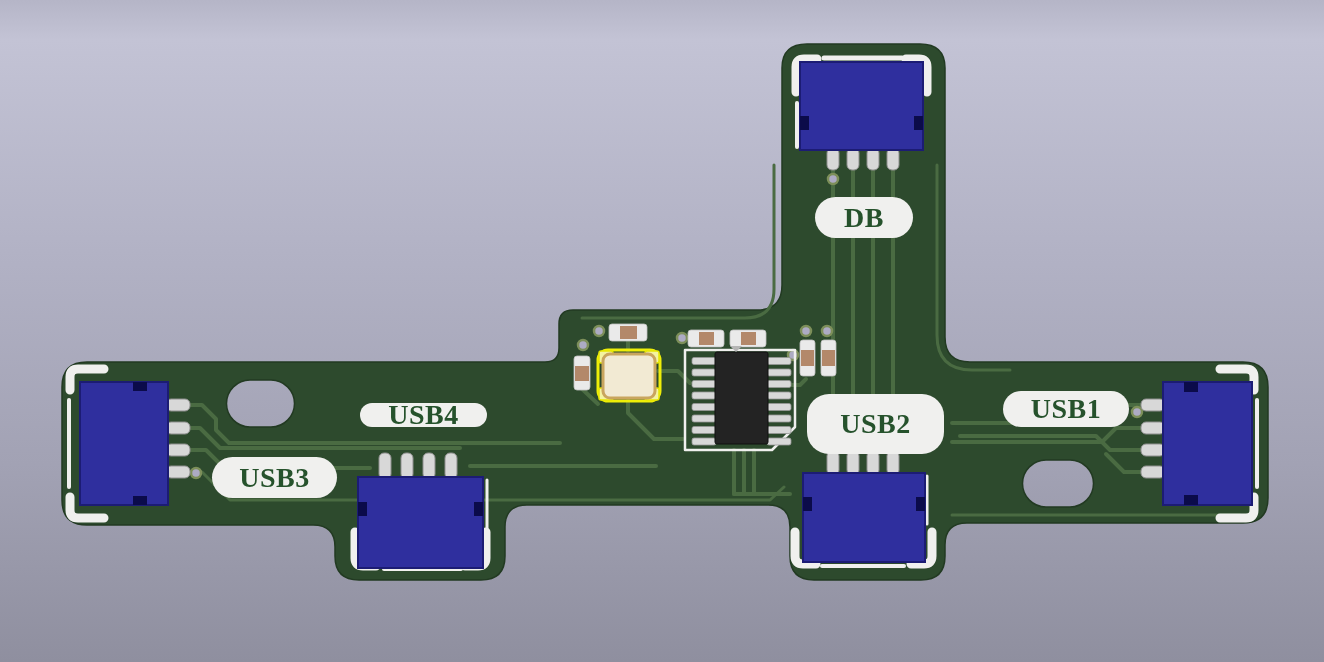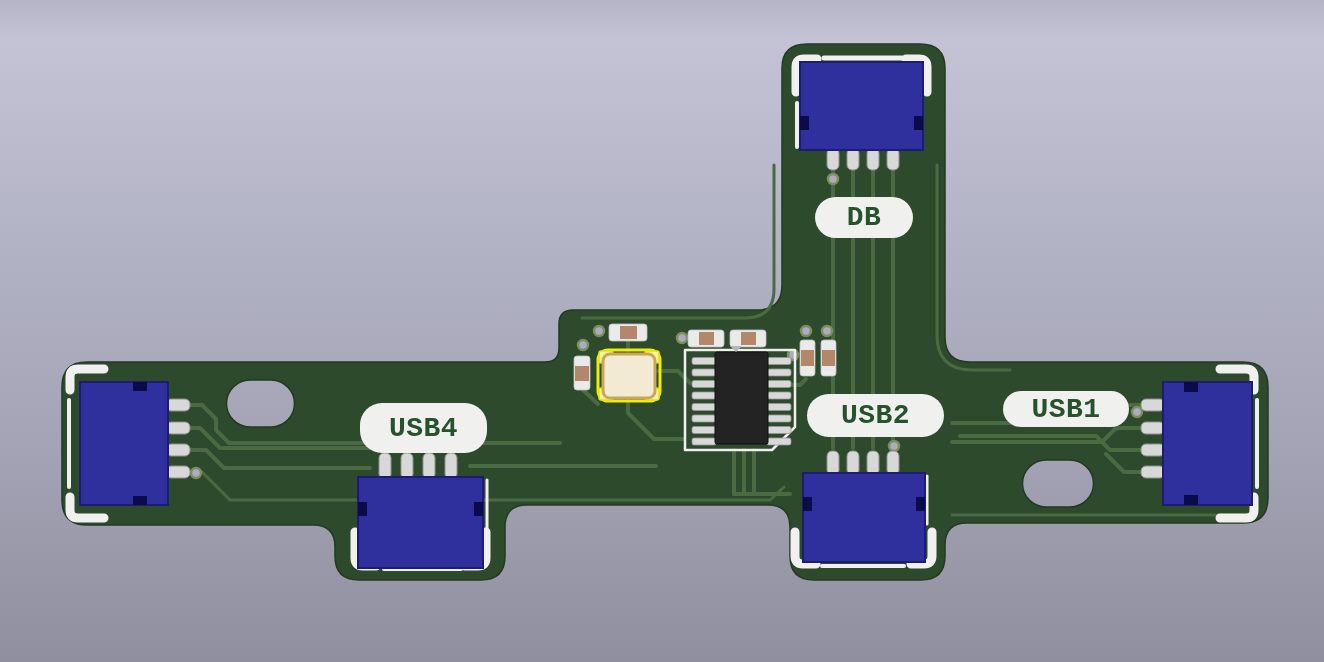--- a/index.html
+++ b/index.html
@@ -6,21 +6,21 @@
   #viewport{
     position:relative;
     width:1324px;height:662px;
     overflow:hidden;
     background:linear-gradient(180deg,
       var(--bg-top) 0%,
       var(--bg-upper) 6%,
       var(--bg-mid) 38%,
       var(--bg-lower) 70%,
       var(--bg-bottom) 100%);
-    font-family:Liberation Mono, monospace;
+    font-family:Liberation Serif, serif;
   }
   #board-svg{position:absolute;left:0;top:0;}
   .board-shape{fill:var(--board-green);stroke:#223a22;stroke-width:1.5;}
   .tr{stroke:var(--trace-green);stroke-width:4;fill:none;stroke-linecap:round;stroke-linejoin:round;}
   .tr3{stroke-width:3;}
   .silk{stroke:var(--silk);fill:none;stroke-linecap:round;stroke-linejoin:round;}
   .sw9{stroke-width:9;} .sw5{stroke-width:5;} .sw4{stroke-width:4;} .sw3{stroke-width:3;} .sw2{stroke-width:2.5;}
   .pin{fill:var(--pin-silver);stroke:#8f8f8f;stroke-width:1;}
   .cbody{fill:var(--connector-blue);stroke:var(--connector-blue-dark);stroke-width:2;}
   .notch{fill:#0b0b4a;}
@@ -246,20 +246,23 @@
         <rect class="notch" x="1184" y="495" width="14" height="10"></rect>
     </g>
   </svg>
 
   <div class="pill" style="left:815px;top:197px;width:98px;height:41px">
       <span>DB</span>
     </div>
   <div class="pill" style="left:1003px;top:391px;width:126px;height:36px">
       <span>USB1</span>
     </div>
-  <div class="pill" style="left:807px;top:394px;width:137px;height:43px">
+  <div class="pill" style="left:807px;top:394px;width:137px;height:60px">
       <span>USB2</span>
     </div>
-  <div class="pill" style="left:360px;top:403px;width:127px;height:50px">
+  <div class="pill" style="left:212px;top:457px;width:125px;height:41px">
+      <span>USB3</span>
+    </div>
+  <div class="pill" style="left:360px;top:403px;width:127px;height:24px">
       <span>USB4</span>
     </div>
 
 </div>
 
 </body></html>

